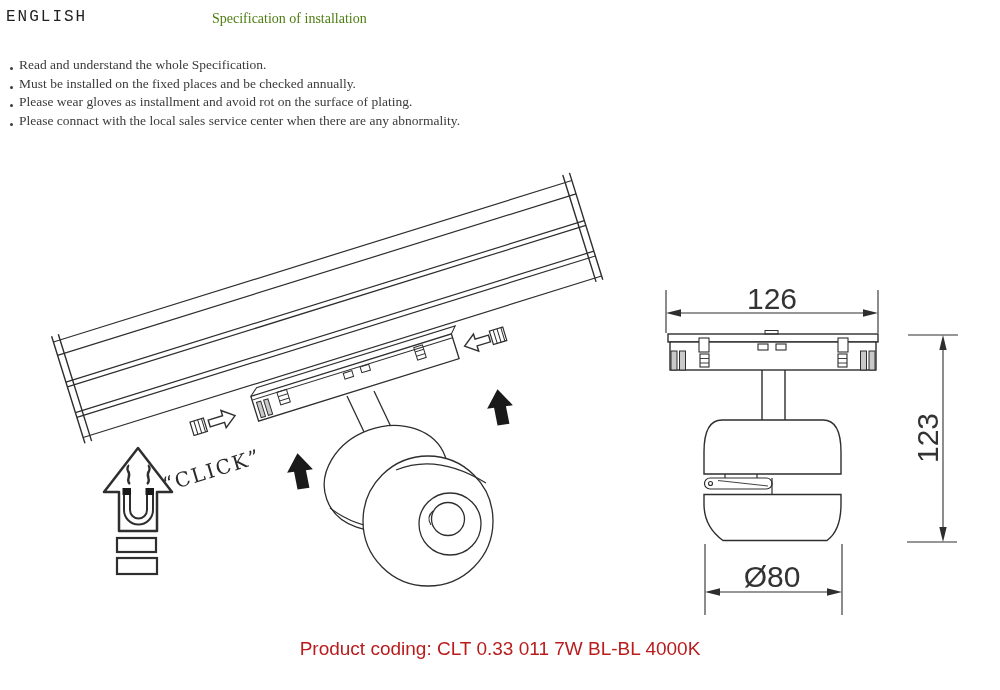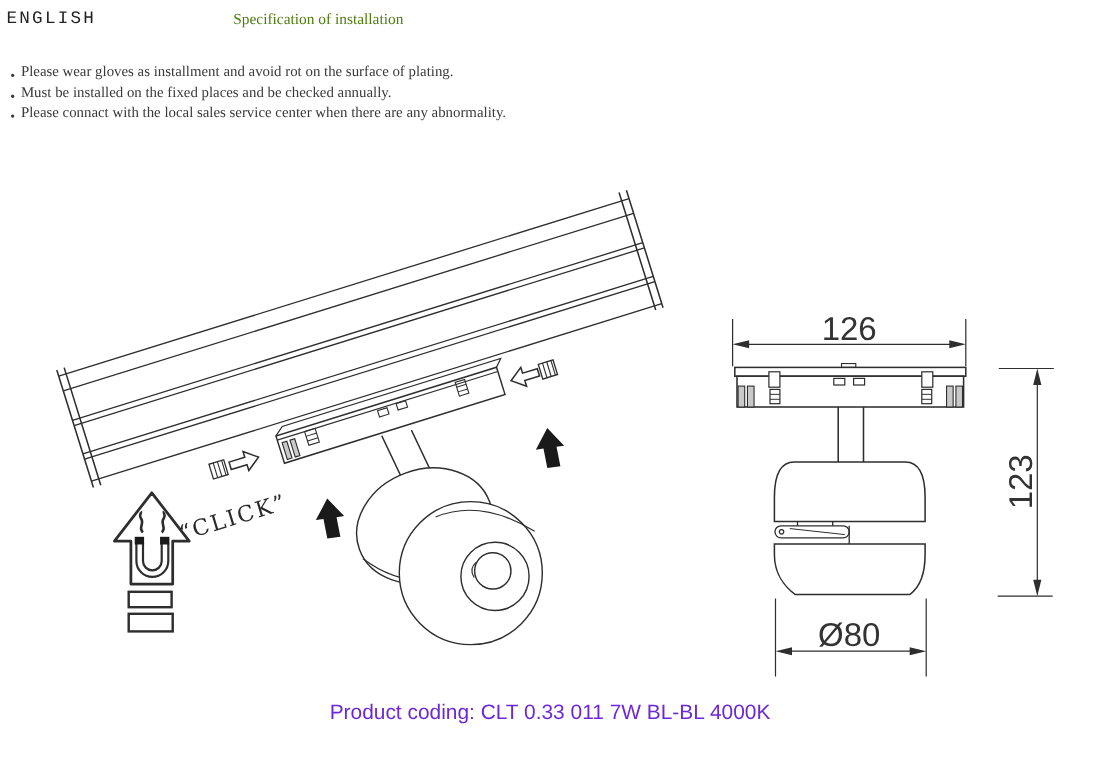--- a/index.html
+++ b/index.html
@@ -9,35 +9,36 @@
         font-size:16px;letter-spacing:2px;color:#222;}
   .title{position:absolute;left:212px;top:11px;font-size:14px;color:#4d7c0f;}
   .intro{position:absolute;left:18px;top:40px;font-size:13.5px;}
   .safety-list{position:absolute;left:8px;top:56px;margin:0;padding:0;list-style:none;width:720px;}
   .safety-list li{position:relative;padding-left:11px;height:18.6px;line-height:18.6px;
         font-size:13.5px;white-space:nowrap;}
   .safety-list li::before{content:"";position:absolute;left:2px;top:11px;width:3px;height:3px;
         border-radius:50%;background:#3a3a3a;}
   .diagram{position:absolute;left:0;top:170px;}
   .footer{position:absolute;left:0;top:638px;width:1000px;text-align:center;
-        font-family:"Liberation Sans", sans-serif;font-size:19px;color:#6d28d9;}
+        font-family:"Liberation Sans", sans-serif;font-size:19px;color:#b91c1c;}
   svg text.dim{font-family:"Liberation Sans", sans-serif;font-size:30px;fill:#333;}
   svg text.click-text{font-family:"DejaVu Serif", serif;font-size:20px;letter-spacing:2px;fill:#2a2a2a;}
 </style>
 </head>
 <body>
 
 <div class="page">
 
   <div class="lang">ENGLISH</div>
   <div class="title">Specification of installation</div>
 
   <ul class="safety-list">
+    <li>Read and understand the whole Specification.</li>
+    <li>Must be installed on the fixed places and be checked annually.</li>
     <li>Please wear gloves as installment and avoid rot on the surface of plating.</li>
-    <li>Must be installed on the fixed places and be checked annually.</li>
     <li>Please connact with the local sales service center when there are any abnormality.</li>
   </ul>
 
   <svg class="diagram" width="1000" height="462" viewBox="0 0 1000 462">
     <g fill="none" stroke="#2e2e2e" stroke-width="1.3">
 
       <g>
         <g transform="rotate(-17.3 327.5 139)">
 
           <path d="M56,89 H599 M56,103 H599 M56,131 H599 M56,136 H599 M56,163 H599 M56,168 H599 M56,189 H599" stroke-width="1.2"></path>

